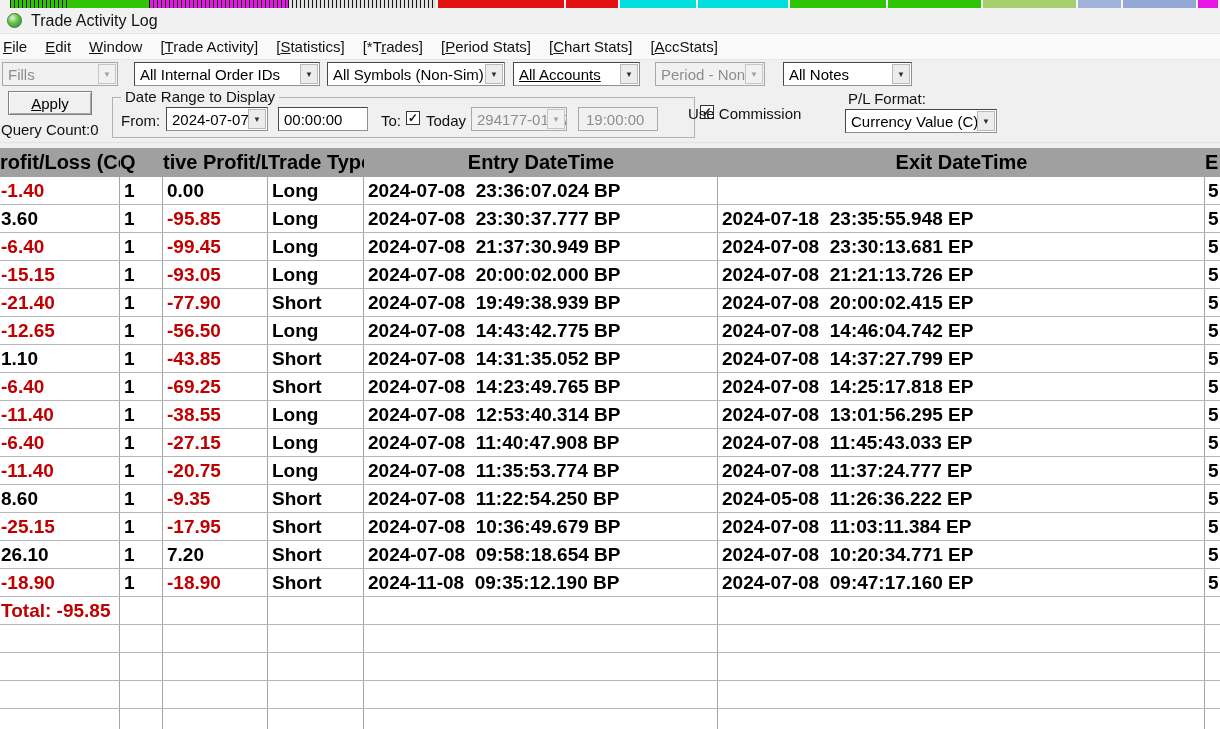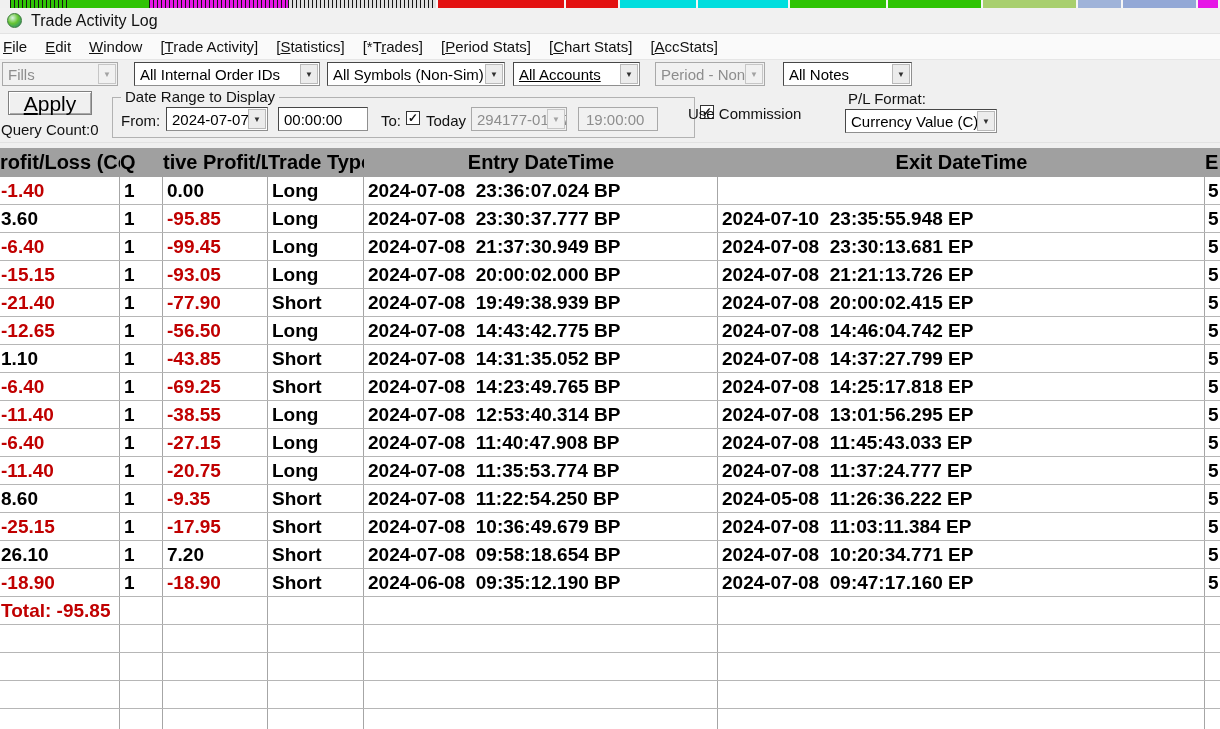--- a/index.html
+++ b/index.html
@@ -38,21 +38,21 @@
   .combo-arrow { position:absolute; right:1px; top:1px; bottom:1px; width:18px;
                  background:#ececec; border:1px solid #b9b9b9;
                  display:flex; align-items:center; justify-content:center; }
   .combo-arrow::after { content:"▼"; font-size:8px; color:#303030; }
   .combo.disabled { background:#f1f1f1; border-color:#a9a9a9; }
   .combo.disabled .combo-text { color:#8d8d8d; }
   .combo.disabled .combo-arrow { background:#f1f1f1; border-color:#c6c6c6; }
   .combo.disabled .combo-arrow::after { color:#a3a3a3; }
 
   .btn { position:absolute; left:8px; top:3px; width:84px; height:24px;
-         background:#f0f0f0; border:1px solid #808080; font-size:21px; color:#000;
+         background:#f0f0f0; border:1px solid #808080; font-size:15px; color:#000;
          box-shadow: inset 1px 1px 0 #ffffff, inset -1px -1px 0 #a8a8a8;
          font-family:"Liberation Sans", sans-serif; }
   .query-count { position:absolute; left:1px; top:33px; font-size:15px; color:#111; }
 
   .groupbox { position:absolute; left:112px; top:9px; width:583px; height:41px;
               border:1px solid #b2b2b2; }
   .legend { position:absolute; left:8px; top:-10px; background:#f0f0f0;
             padding:0 4px; font-size:15px; color:#111; white-space:nowrap; }
   .lbl { position:absolute; font-size:15px; color:#111; white-space:nowrap; }
 
@@ -210,21 +210,21 @@
         <div class="cell" style="width: 354px;"><span>2024-07-08  23:36:07.024 BP</span></div>
         <div class="cell" style="width: 487px;"><span></span></div>
         <div class="cell last" style="width: 15px;"><span>5</span></div>
       </div>
       <div class="trow">
         <div class="cell c0" style="width: 120px;"><span>3.60</span></div>
         <div class="cell" style="width: 43px;"><span>1</span></div>
         <div class="cell" style="width: 105px;"><span class="neg">-95.85</span></div>
         <div class="cell" style="width: 96px;"><span>Long</span></div>
         <div class="cell" style="width: 354px;"><span>2024-07-08  23:30:37.777 BP</span></div>
-        <div class="cell" style="width: 487px;"><span>2024-07-10  23:35:55.948 EP</span></div>
+        <div class="cell" style="width: 487px;"><span>2024-07-18  23:35:55.948 EP</span></div>
         <div class="cell last" style="width: 15px;"><span>5</span></div>
       </div>
       <div class="trow">
         <div class="cell c0" style="width: 120px;"><span class="neg">-6.40</span></div>
         <div class="cell" style="width: 43px;"><span>1</span></div>
         <div class="cell" style="width: 105px;"><span class="neg">-99.45</span></div>
         <div class="cell" style="width: 96px;"><span>Long</span></div>
         <div class="cell" style="width: 354px;"><span>2024-07-08  21:37:30.949 BP</span></div>
         <div class="cell" style="width: 487px;"><span>2024-07-08  23:30:13.681 EP</span></div>
         <div class="cell last" style="width: 15px;"><span>5</span></div>
@@ -326,21 +326,21 @@
         <div class="cell" style="width: 96px;"><span>Short</span></div>
         <div class="cell" style="width: 354px;"><span>2024-07-08  09:58:18.654 BP</span></div>
         <div class="cell" style="width: 487px;"><span>2024-07-08  10:20:34.771 EP</span></div>
         <div class="cell last" style="width: 15px;"><span>5</span></div>
       </div>
       <div class="trow">
         <div class="cell c0" style="width: 120px;"><span class="neg">-18.90</span></div>
         <div class="cell" style="width: 43px;"><span>1</span></div>
         <div class="cell" style="width: 105px;"><span class="neg">-18.90</span></div>
         <div class="cell" style="width: 96px;"><span>Short</span></div>
-        <div class="cell" style="width: 354px;"><span>2024-06-08  09:35:12.190 BP</span></div>
+        <div class="cell" style="width: 354px;"><span>2024-11-08  09:35:12.190 BP</span></div>
         <div class="cell" style="width: 487px;"><span>2024-07-08  09:47:17.160 EP</span></div>
         <div class="cell last" style="width: 15px;"><span>5</span></div>
       </div>
       <div class="trow">
         <div class="cell c0" style="width: 120px;"><span class="neg">Total: -95.85</span></div>
         <div class="cell" style="width: 43px;"></div>
         <div class="cell" style="width: 105px;"></div>
         <div class="cell" style="width: 96px;"></div>
         <div class="cell" style="width: 354px;"></div>
         <div class="cell" style="width: 487px;"></div>

